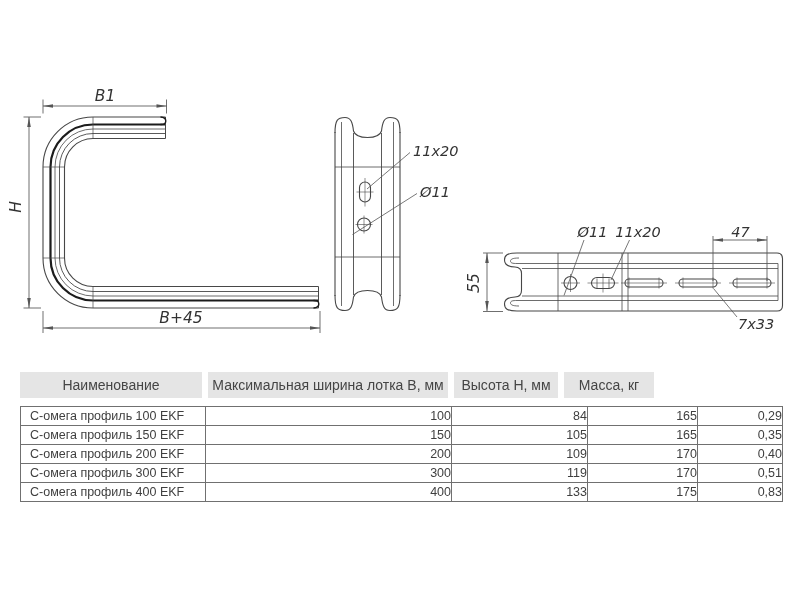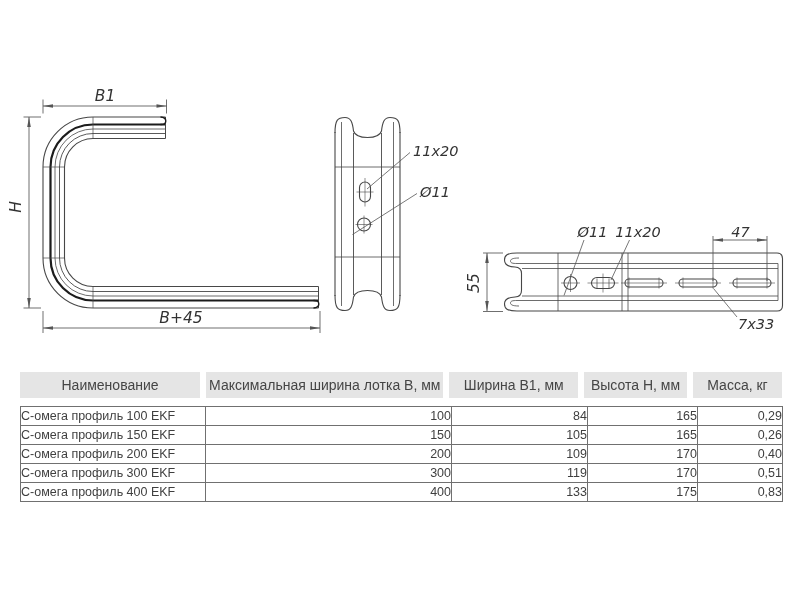--- a/index.html
+++ b/index.html
@@ -10,21 +10,21 @@
   .lbl-sm{font:italic 14.5px "DejaVu Sans", sans-serif;fill:#333333;}
   
   .tblwrap{position:absolute;left:20px;top:372px;width:762px;}
   .thead{display:flex;gap:6px;height:26px;}
   .th{background:#e5e5e5;color:#454545;font-size:14px;display:flex;align-items:center;
       justify-content:center;white-space:nowrap;overflow:hidden;}
   .hc0{width:182px;} .hc1{width:240px;} .hc2{width:130px;} .hc3{width:104px;} .hc4{width:90px;}
   .tbody{margin-top:8px;border-collapse:collapse;width:762px;table-layout:fixed;}
   .tbody td{border:1px solid #707070;height:18px;font-size:12.5px;color:#3f3f3f;
       text-align:right;padding:0;white-space:nowrap;overflow:hidden;}
-  .tbody td.name{text-align:left;}
+  .tbody td.name{text-align:left;padding-left:9px;}
 </style>
 </head>
 <body>
 
 <div id="page">
 
   <svg width="800" height="362" viewBox="0 0 800 362">
 
     <g fill="none" stroke="#474747">
       <path d="M 165.5 117 L 93 117 A 50 50 0 0 0 43 167 L 43 258 A 50 50 0 0 0 93 308 L 318.5 308" stroke-width="1.1"></path>
@@ -141,21 +141,20 @@
     <text class="lbl-sm" x="592.5" y="237" text-anchor="middle">Ø11</text>
     <text class="lbl-sm" x="638" y="237" text-anchor="middle">11x20</text>
     <text class="lbl-sm" x="740.5" y="236.5" text-anchor="middle">47</text>
     <text class="lbl-sm" x="738" y="328.5">7x33</text>
   </svg>
 
   <div class="tblwrap">
     <div class="thead">
       <div class="th hc0">Наименование</div>
       <div class="th hc1">Максимальная ширина лотка В, мм</div>
-      <div class="th hc2">Ширина В1, мм</div>
       <div class="th hc3">Высота Н, мм</div>
       <div class="th hc4">Масса, кг</div>
     </div>
     <table class="tbody">
       <colgroup>
         <col style="width:185px">
           <col style="width:246px">
           <col style="width:136px">
         <col style="width:110px">
           <col style="width:85px">
@@ -166,21 +165,21 @@
             <td>100</td>
             <td>84</td>
             <td>165</td>
             <td>0,29</td>
           </tr>
           <tr>
             <td class="name">С-омега профиль 150 EKF</td>
             <td>150</td>
             <td>105</td>
             <td>165</td>
-            <td>0,26</td>
+            <td>0,35</td>
           </tr>
           <tr>
             <td class="name">С-омега профиль 200 EKF</td>
             <td>200</td>
             <td>109</td>
             <td>170</td>
             <td>0,40</td>
           </tr>
           <tr>
             <td class="name">С-омега профиль 300 EKF</td>

